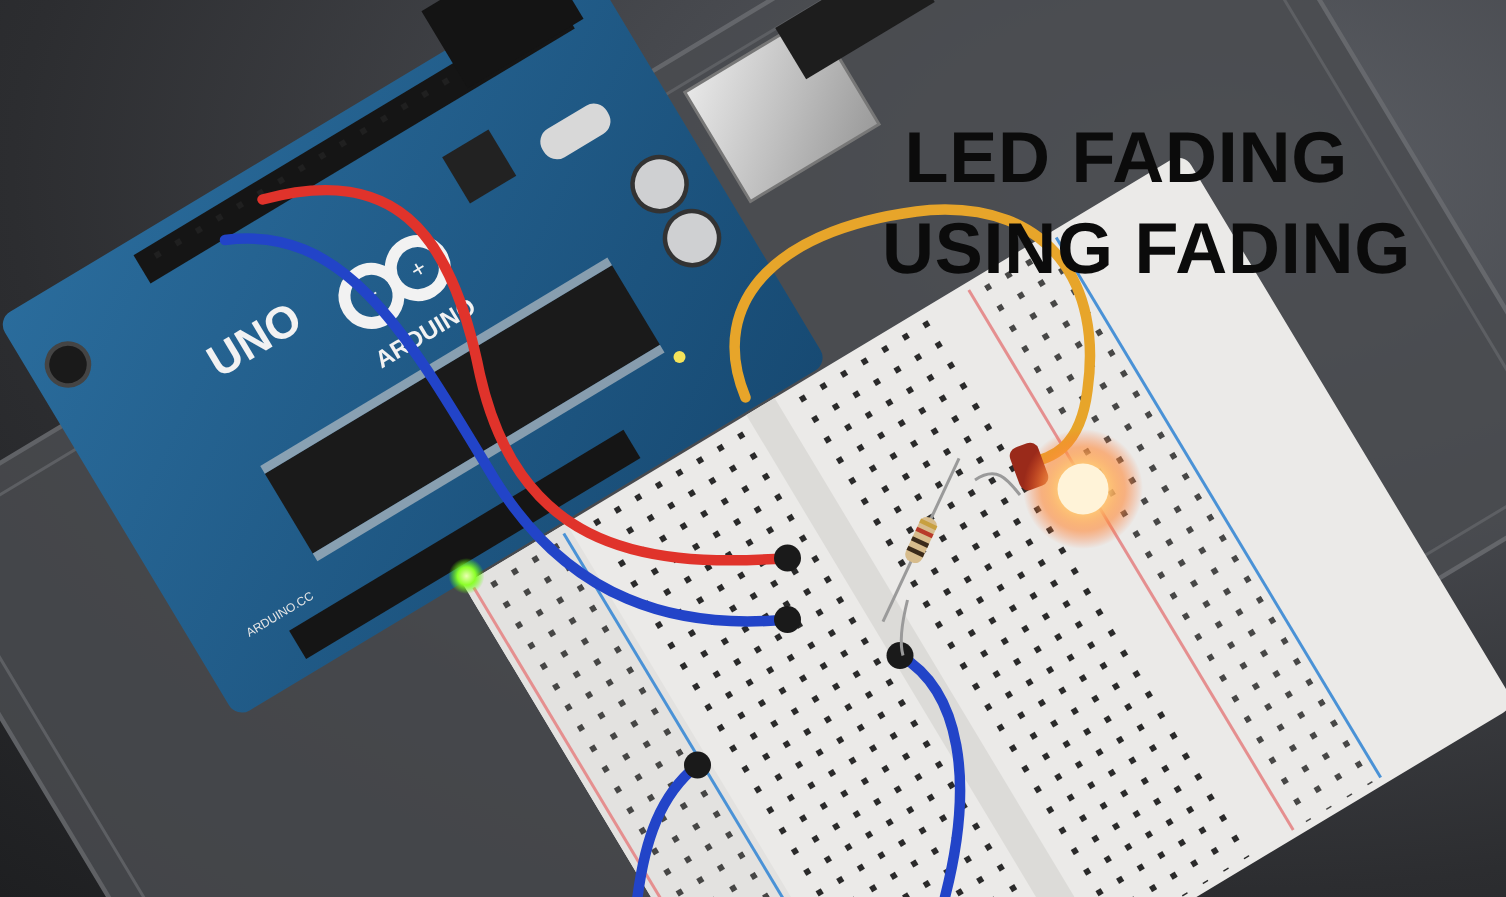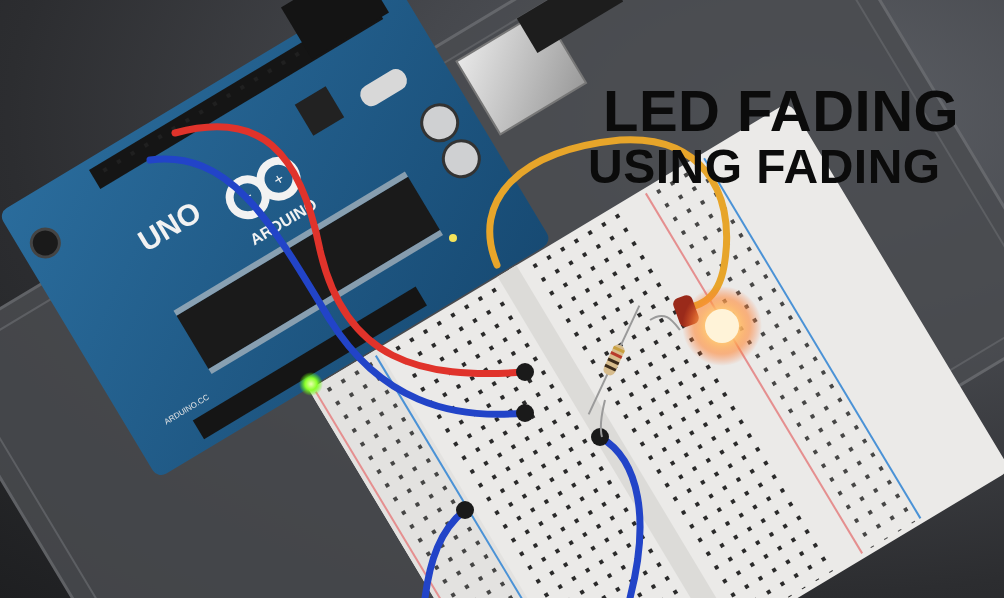--- a/index.html
+++ b/index.html
@@ -1,21 +1,21 @@
 <!DOCTYPE html>
 <html><head>
 <meta charset="utf-8">
 <style>
   html,body{margin:0;padding:0;}
   body{width:1004px;height:598px;overflow:hidden;background:#2a2b2e;font-family:"Liberation Sans",sans-serif;}
   .scene{position:relative;width:1004px;height:598px;overflow:hidden;
     background:radial-gradient(ellipse at 80% 20%, #5d6066 0%, #46484d 35%, #2c2d30 70%, #1e1f21 100%);}
   .layer{position:absolute;left:0;top:0;width:1004px;height:598px;}
   .title{position:absolute;color:#0b0b0b;font-weight:700;letter-spacing:0.5px;white-space:nowrap;line-height:1;}
-  .title.l1{left:603px;top:82px;font-size:58px;font-family:"Liberation Sans",sans-serif;text-align:center;}
+  .title.l1{left:603px;top:82px;font-size:48px;font-family:"Liberation Sans",sans-serif;text-align:center;}
   .title.l2{left:588px;top:143px;font-size:48px;font-weight:700;font-family:"Liberation Sans",sans-serif;}
 </style>
 </head>
 <body>
 
 <div class="scene">
 
   <svg class="layer" viewBox="0 0 1004 598" width="1004" height="598">
     <defs>
       <radialGradient id="ledglow" cx="50%" cy="50%" r="50%">

